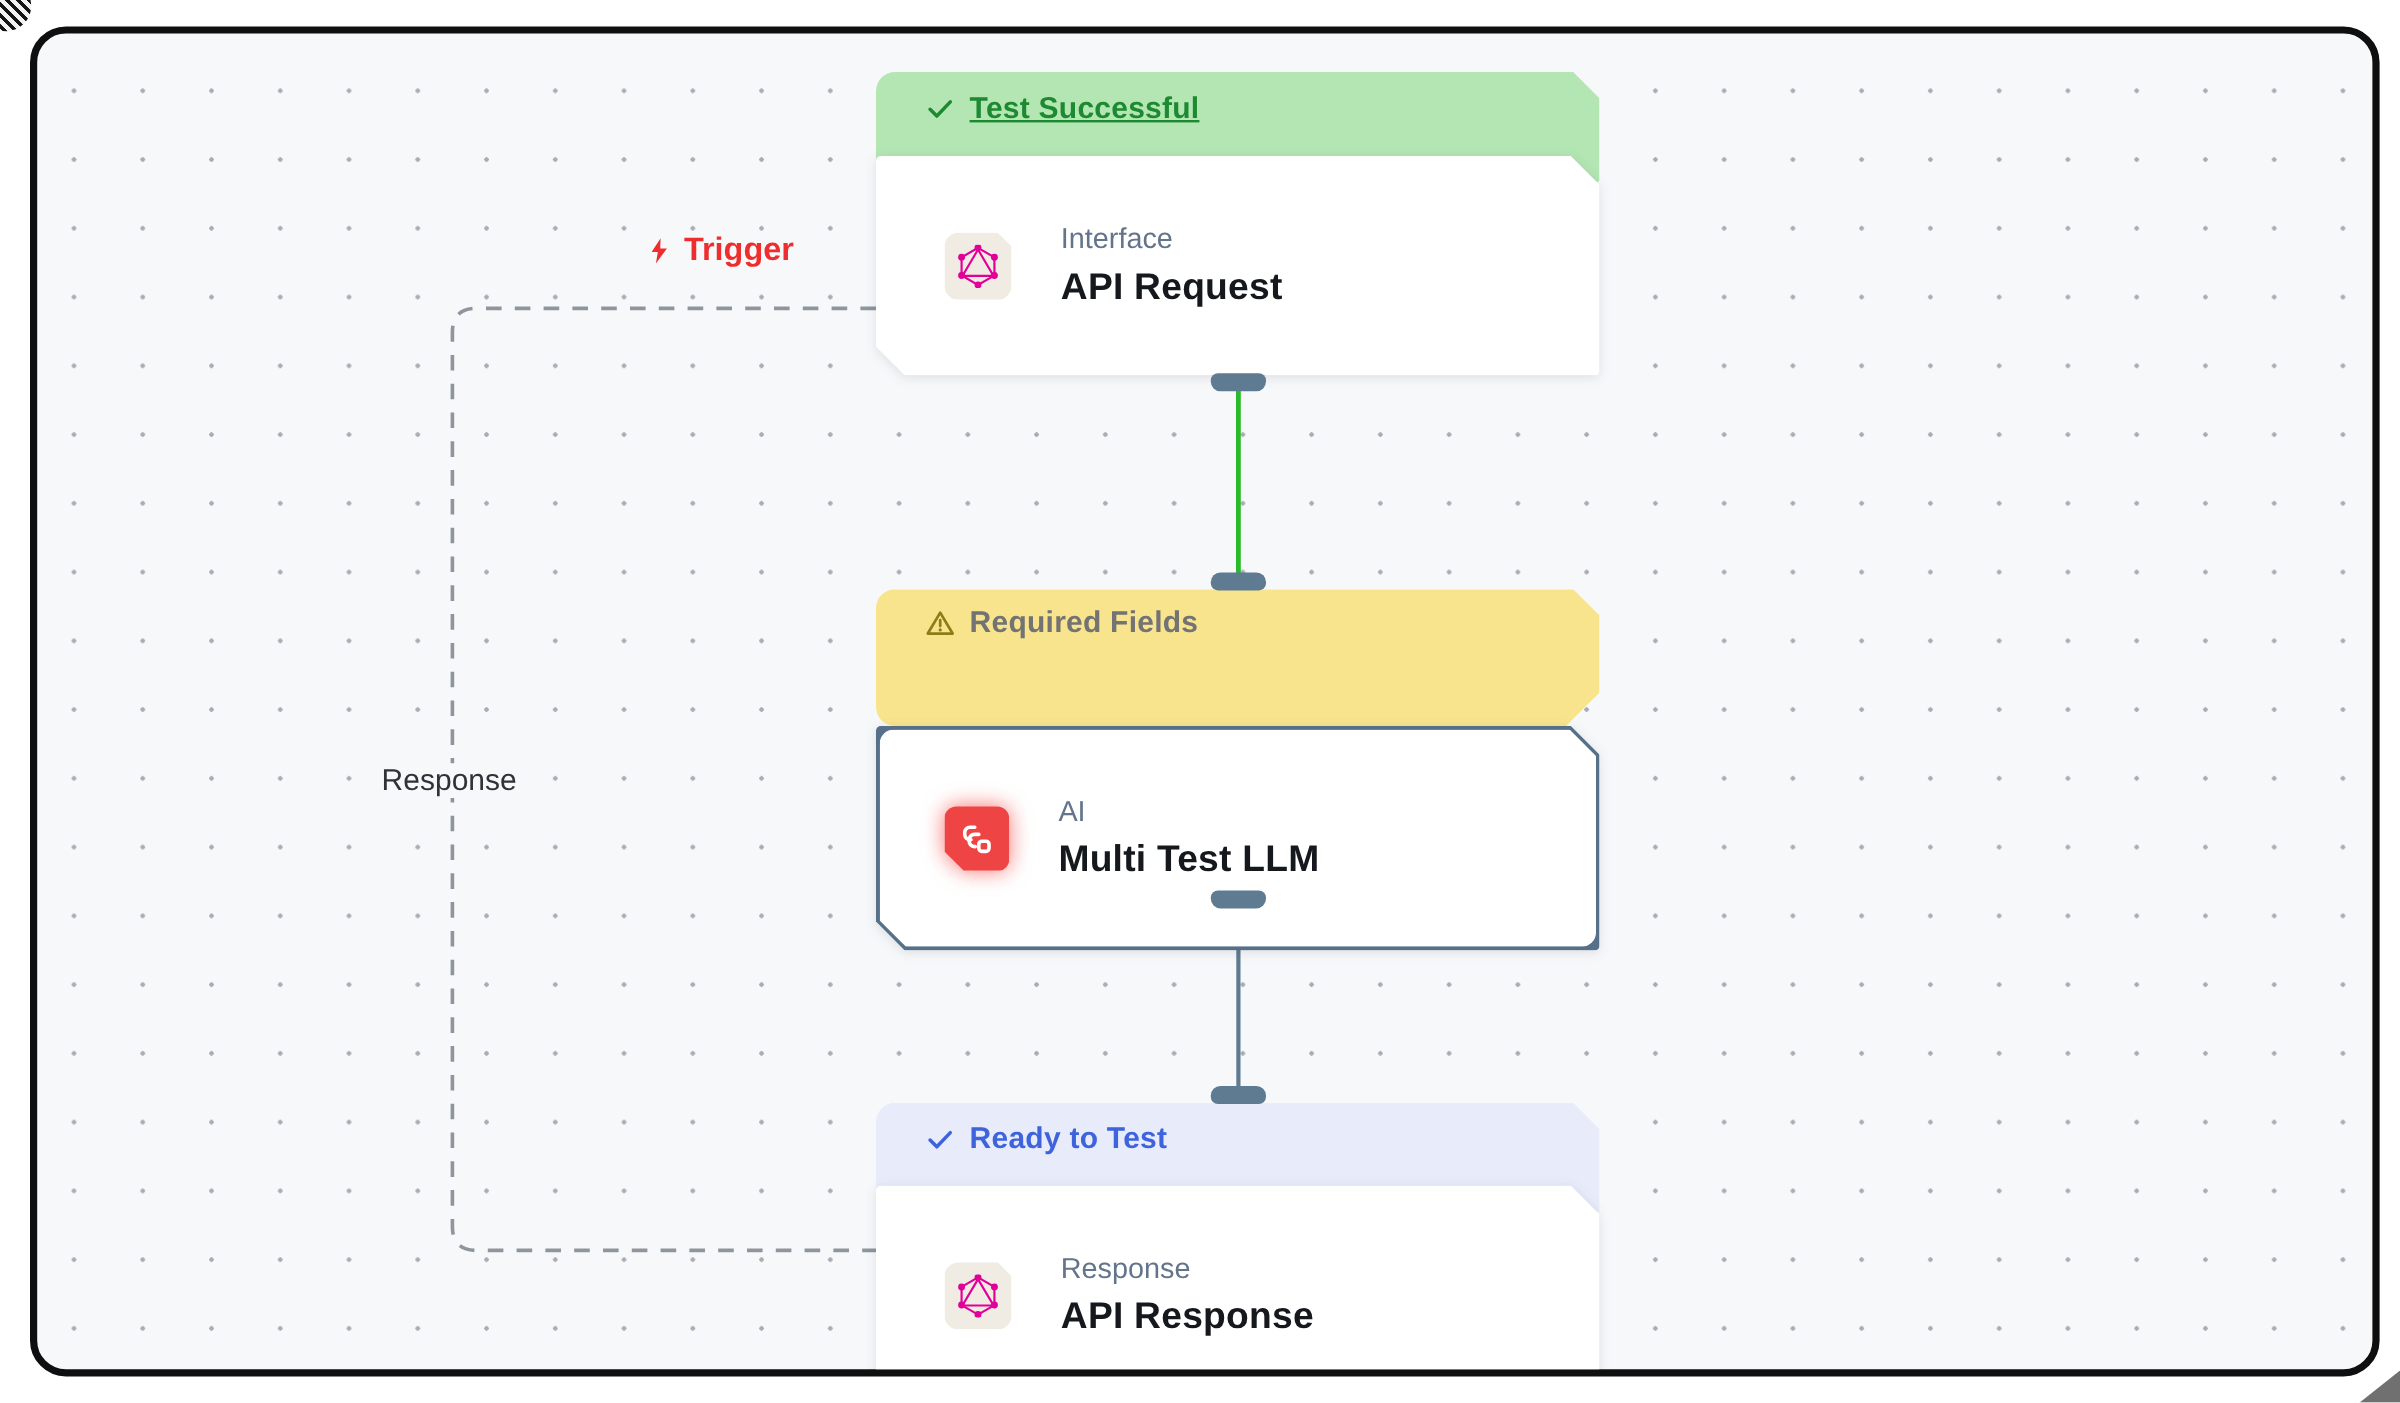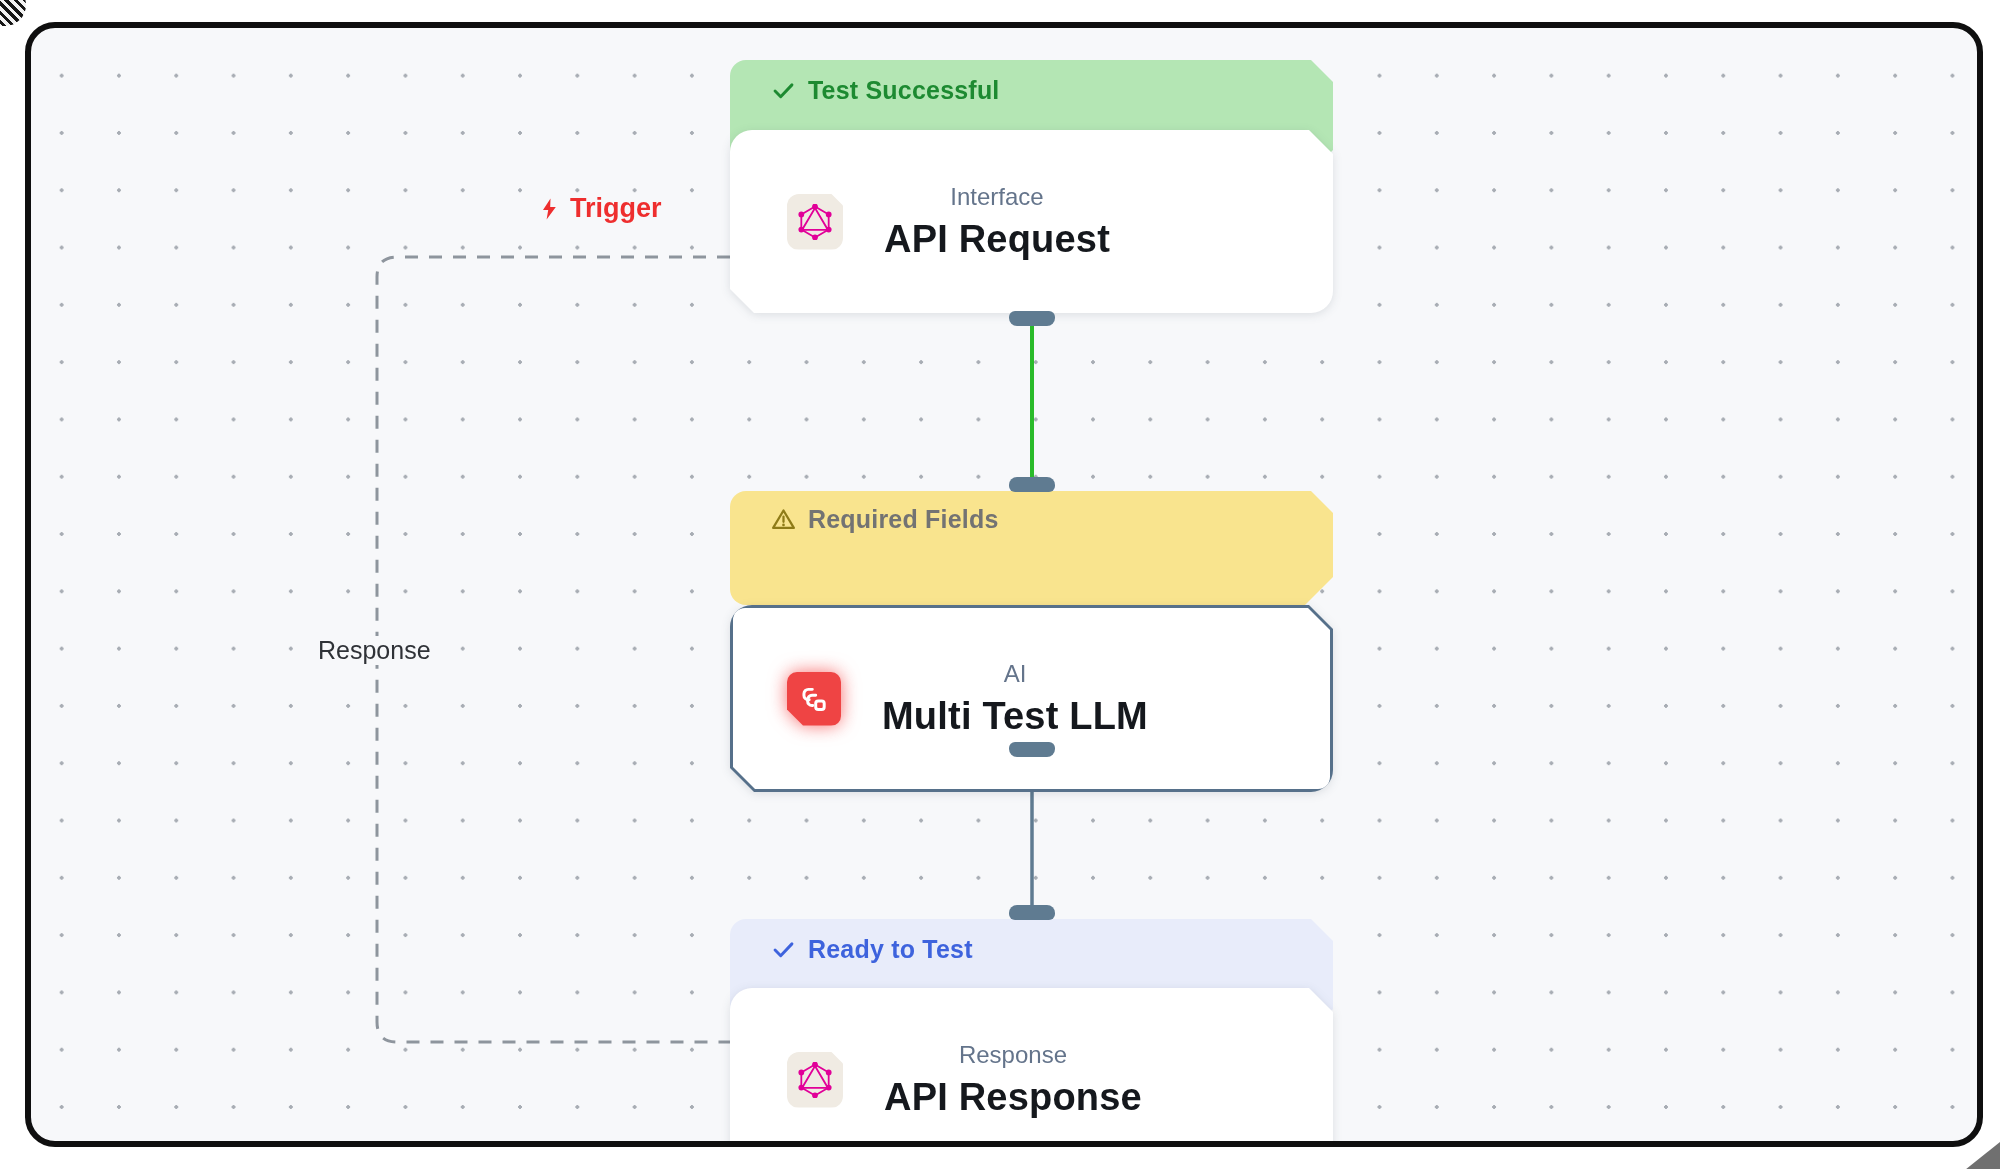--- a/index.html
+++ b/index.html
@@ -28,32 +28,31 @@
   .edges-svg{position:absolute;left:0;top:0;width:1946px;height:1113px;}
 
   
   .node{position:absolute;left:699px;width:603px;}
   .banner{
     position:absolute;left:0;top:0;width:100%;height:118px;box-sizing:border-box;
     border-radius:16px;
     clip-path:polygon(0 0,calc(100% - 22px) 0,100% 22px,100% calc(100% - 28px),calc(100% - 28px) 100%,0 100%);
     display:flex;align-items:flex-start;
   }
-  .banner--green{background:#b4e6b4;color:#1d8a31;}
+  .banner--green{background:#b4e6b4;color:#1d8a31;text-decoration:underline;}
   .banner--yellow{background:#f9e48e;color:#737373;}
   .banner--blue{background:#e8ecfa;color:#3e63dd;}
   .status-row{display:flex;align-items:center;gap:11px;padding:16px 0 0 40px;}
   .status-label{font-size:25px;font-weight:700;letter-spacing:.2px;}
   .status-icon{display:flex;width:27px;height:27px;}
 
   .card-wrap{position:absolute;left:0;width:100%;filter:drop-shadow(0 2px 5px rgba(25,39,59,.12));}
   .card{
-    position:relative;width:100%;height:100%;background:#ffffff;border-radius:22px;
+    position:relative;width:100%;height:100%;background:#ffffff;border-radius:4px;
     clip-path:polygon(0 0,calc(100% - 24px) 0,100% 24px,100% 100%,24px 100%,0 calc(100% - 24px));
-    text-align:center;
   }
   .card--border{background:#56708a;}
   .card-fill{
     position:absolute;inset:3px;background:#ffffff;border-radius:12px;
     clip-path:polygon(0 0,calc(100% - 22px) 0,100% 22px,100% 100%,22px 100%,0 calc(100% - 22px));
   }
   .card-content{position:relative;height:183px;display:flex;align-items:center;gap:41px;padding-left:57px;}
   .icon-tile{
     width:56px;height:56px;border-radius:12px;display:flex;align-items:center;justify-content:center;flex:0 0 auto;
   }
@@ -62,21 +61,21 @@
     clip-path:polygon(0 0,calc(100% - 12px) 0,100% 12px,100% 100%,0 100%);
   }
   .icon-glow{filter:drop-shadow(0 0 9px rgba(244,63,63,.75));display:flex;}
   .icon-tile--red{
     width:54px;height:54px;background:#ef4444;border-radius:10px;
     clip-path:polygon(0 0,100% 0,100% 100%,16px 100%,0 calc(100% - 16px));
     display:flex;align-items:center;justify-content:center;
   }
   .node-texts{display:flex;flex-direction:column;gap:7px;}
   .node-category{font-size:24px;color:#64748b;}
-  .node-title{font-size:38px;font-weight:700;color:#15181d;letter-spacing:.2px;}
+  .node-title{font-size:31px;font-weight:700;color:#15181d;letter-spacing:.2px;}
 
   .handle{
     position:absolute;left:calc(50% - 23px);width:46px;height:15px;background:#5f7b91;
     border-radius:6px 6px 8px 8px;
   }
   .handle--top{border-radius:8px 8px 6px 6px;}
 
   
   .trigger-label{
     position:absolute;left:507px;top:165px;display:flex;align-items:center;gap:8px;

